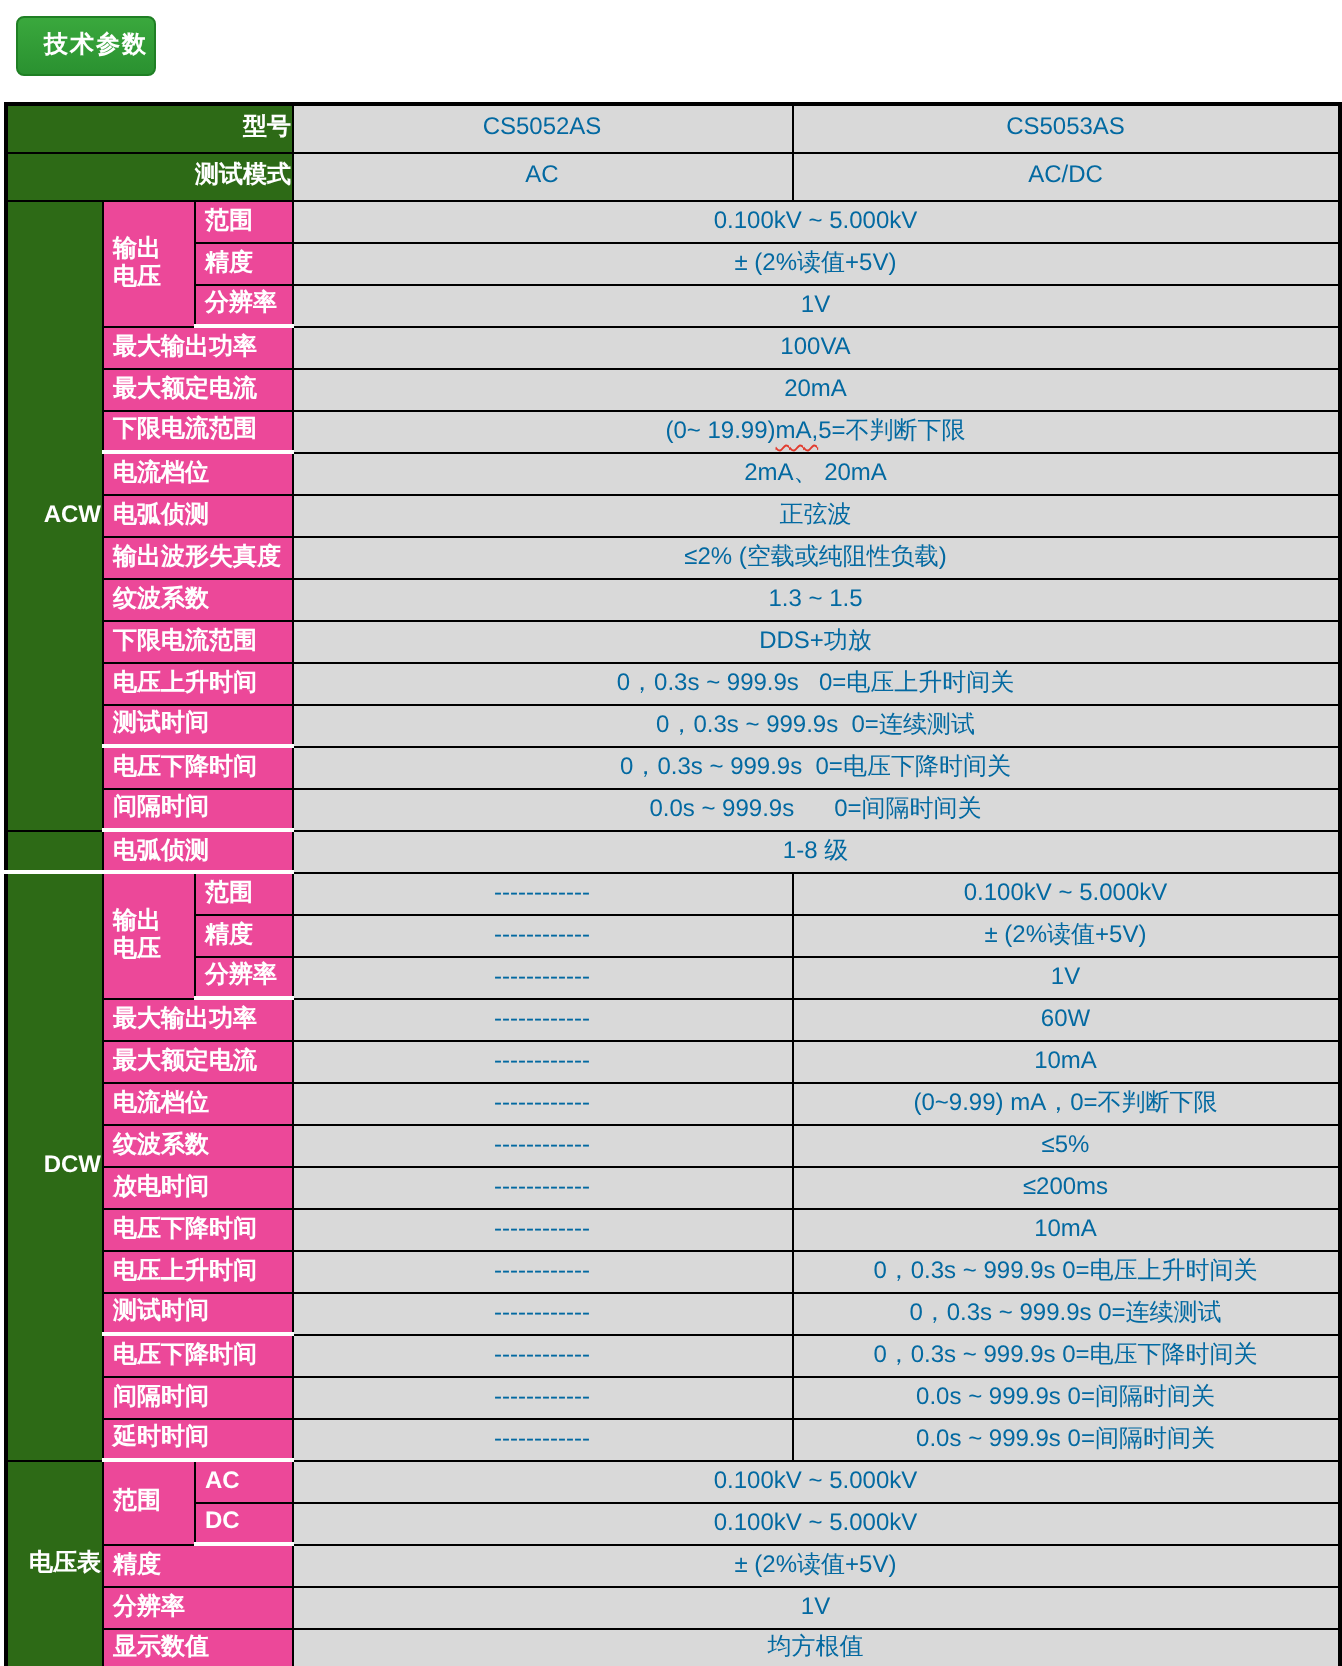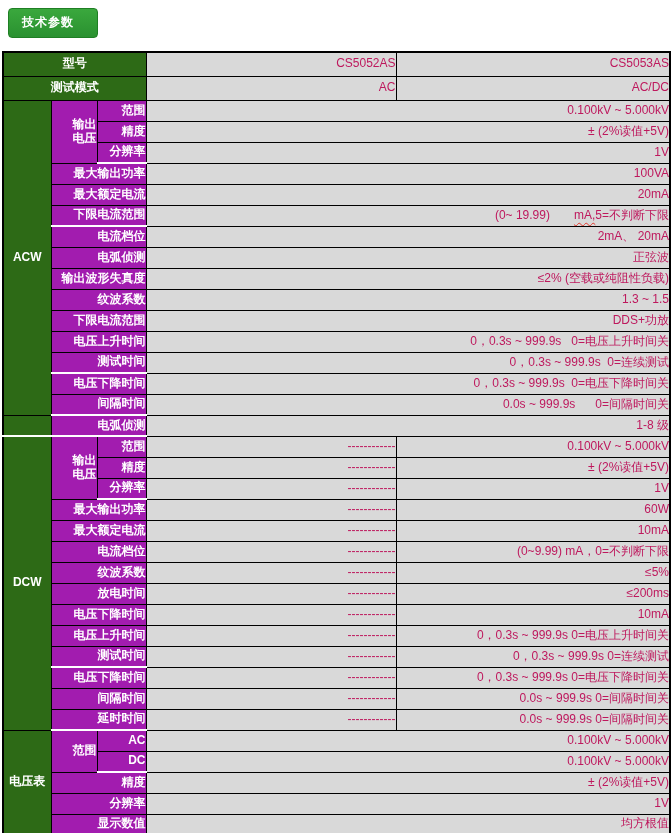--- a/index.html
+++ b/index.html
@@ -1,31 +1,31 @@
 <!DOCTYPE html>
 <html><head>
 <meta charset="utf-8">
 <style>
   html,body{margin:0;padding:0;background:#fff;}
   body{width:671px;height:833px;font-family:"Liberation Sans","DejaVu Sans",sans-serif;position:relative;}
-  .btn{display:inline-block;margin:8px 16px 0 8px;padding:5px 23px 6px 13px;
+  .btn{display:inline-block;margin:8px 16px 0 8px;padding:5px 3px 6px 13px;
        background:linear-gradient(#3aa83d,#2a9130);border:1px solid #1f7f24;border-radius:4px;
        color:#fff;font-size:12px;font-weight:700;letter-spacing:1px;cursor:pointer;}
   table{border-collapse:collapse;table-layout:fixed;width:667px;margin:13px 0 0 2px;
         border:2px solid #000;}
   td{border:1px solid #000;font-size:12px;padding:0;overflow:hidden;vertical-align:middle;line-height:1.15;}
   tr{height:21px;}
   tr.hr{height:24px;}
-  .g{background:#a21caf;color:#fff;font-weight:600;padding-left:5px;text-align:right;}
-  .gc{background:#2d6a16;color:#fff;font-weight:600;text-align:center;padding-left:0;}
-  .v{background:#d9d9d9;color:#be185d;text-align:right;white-space:pre;}
+  .g{background:#ec4899;color:#fff;font-weight:600;padding-left:5px;text-align:left;}
+  .gc{background:#2d6a16;color:#fff;font-weight:600;text-align:right;padding-left:0;}
+  .v{background:#d9d9d9;color:#0369a1;text-align:center;white-space:pre;}
   .pre2{white-space:pre-line;}
   .wsep{border-bottom:2px solid #fff;}
   .wavy{text-decoration:underline;text-decoration-style:wavy;text-decoration-color:#e23b2e;
-        text-decoration-thickness:1px;text-underline-offset:3px;padding-left:24px;}
+        text-decoration-thickness:1px;text-underline-offset:3px;}
 </style>
 </head>
 <body>
 
 
 
 <div class="btn">技术参数</div>
 
 <table>
   <colgroup>

